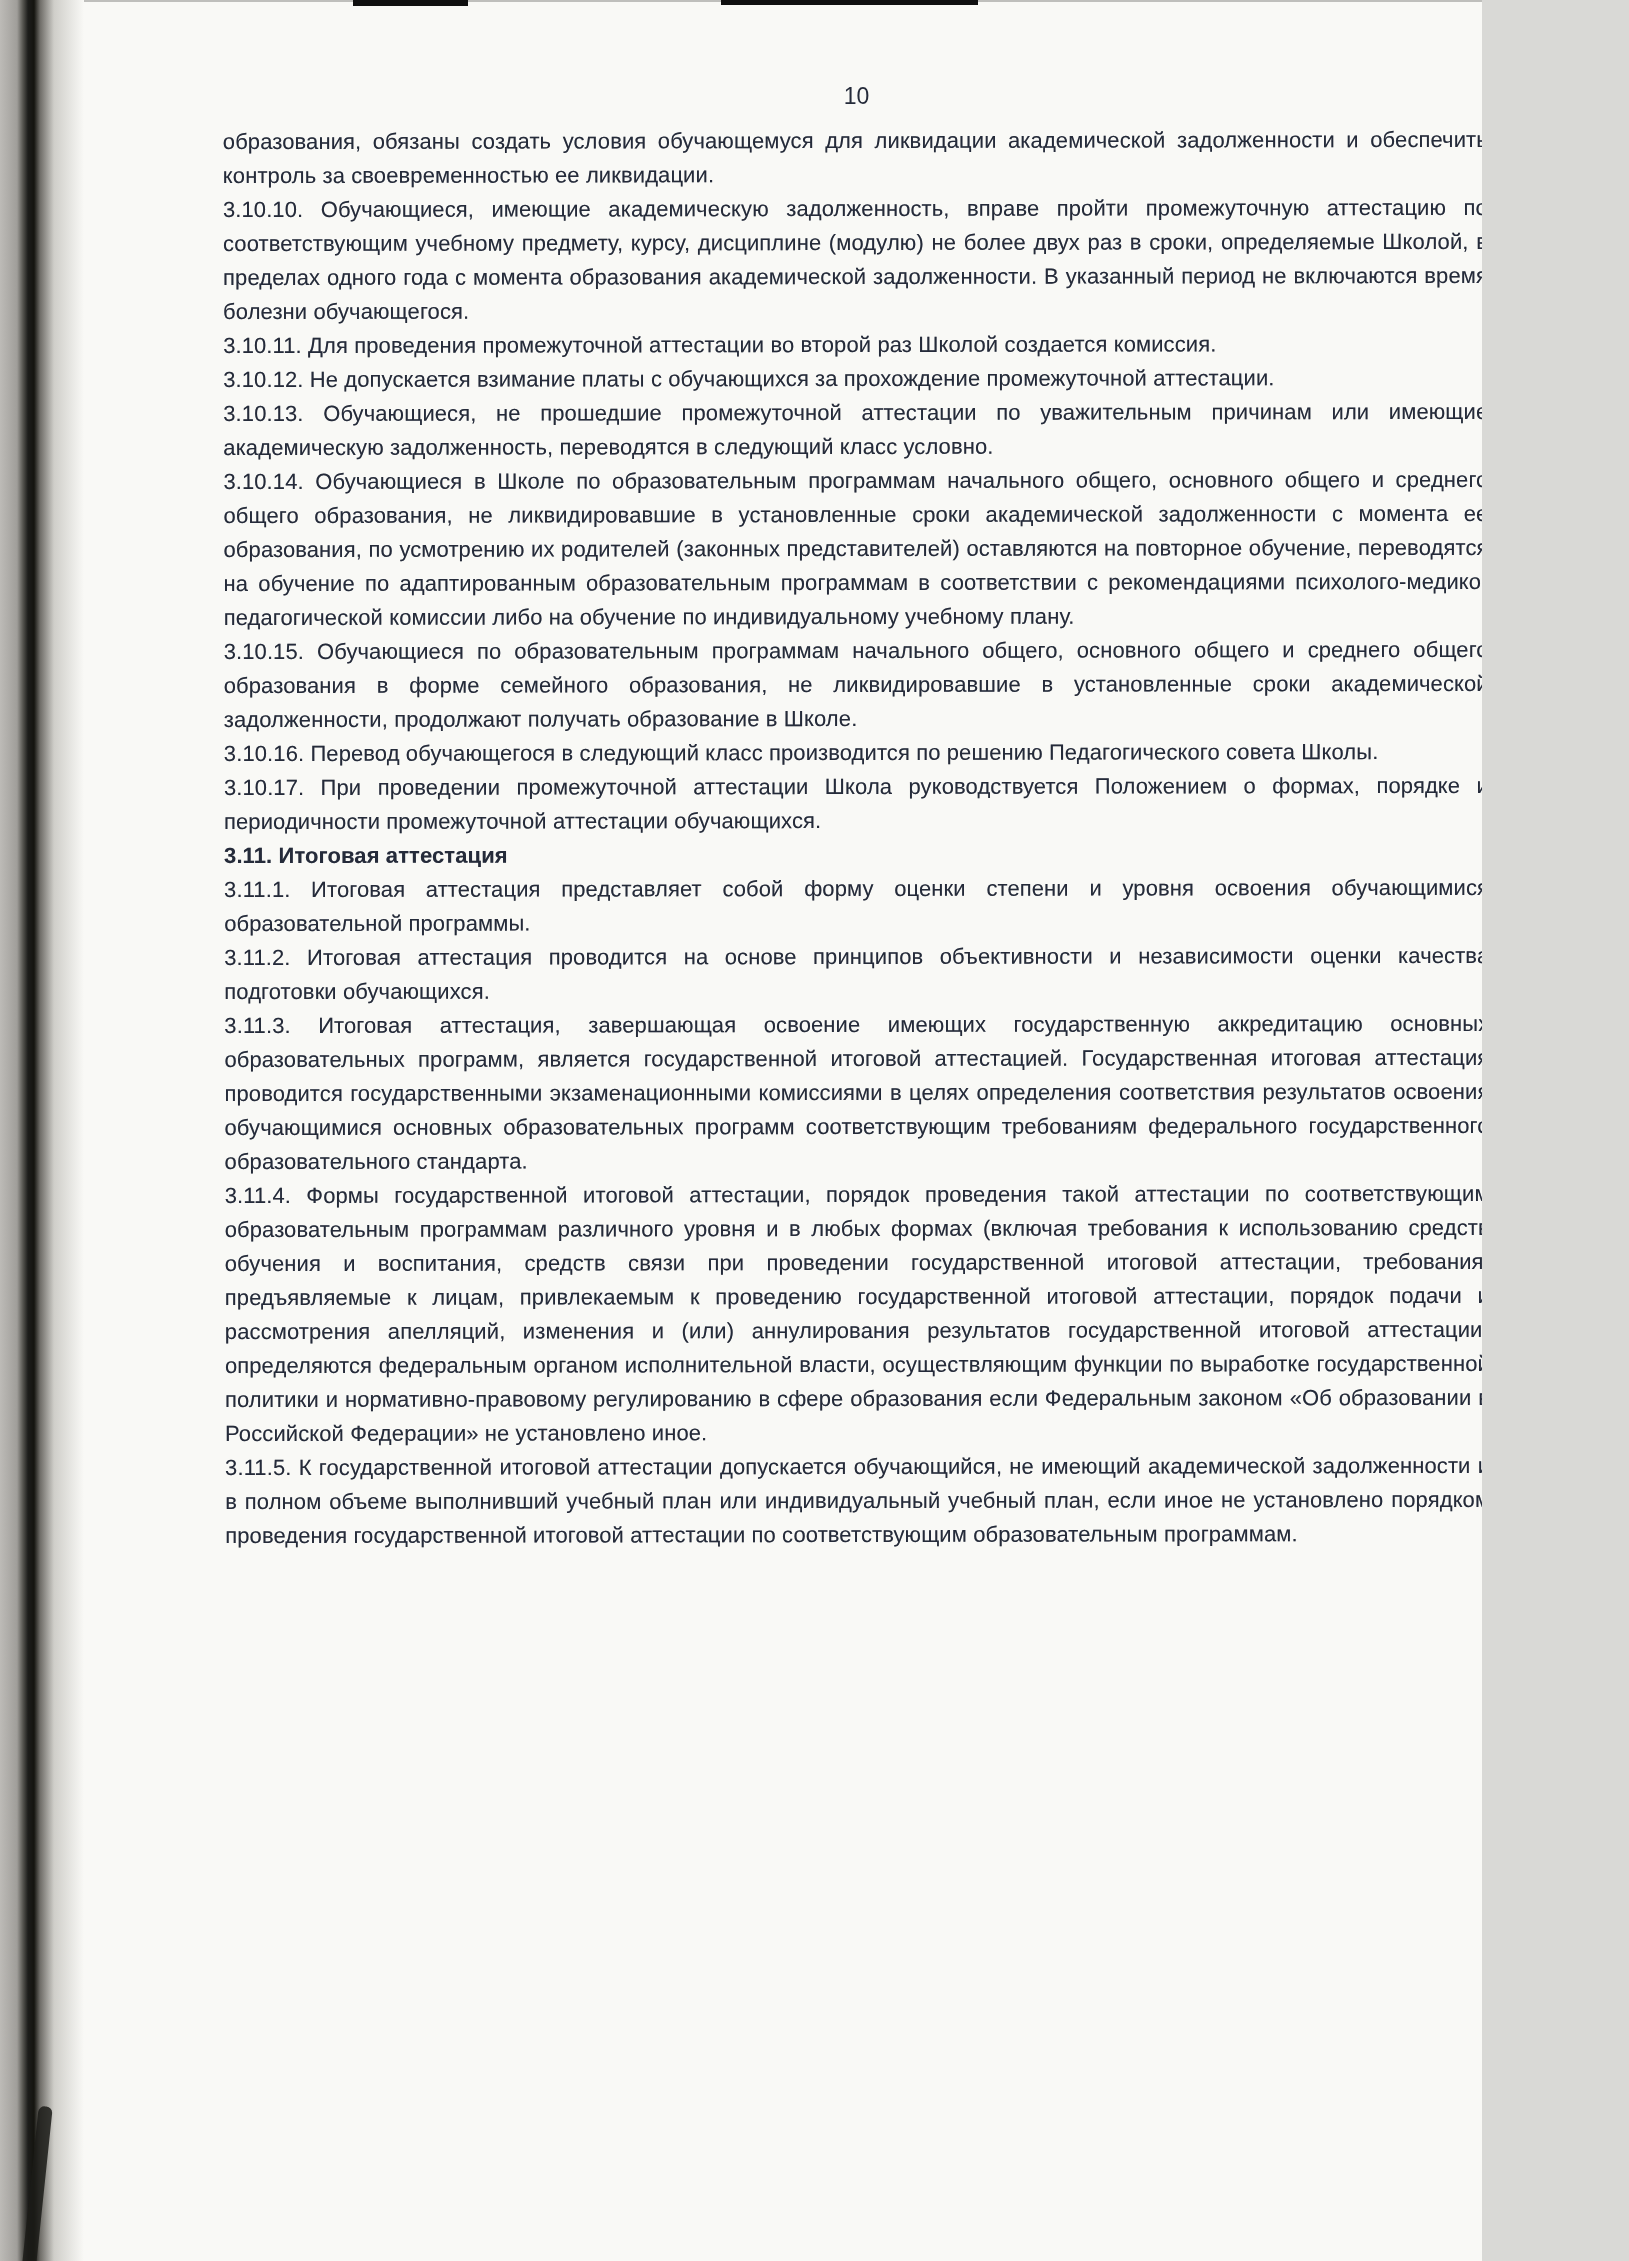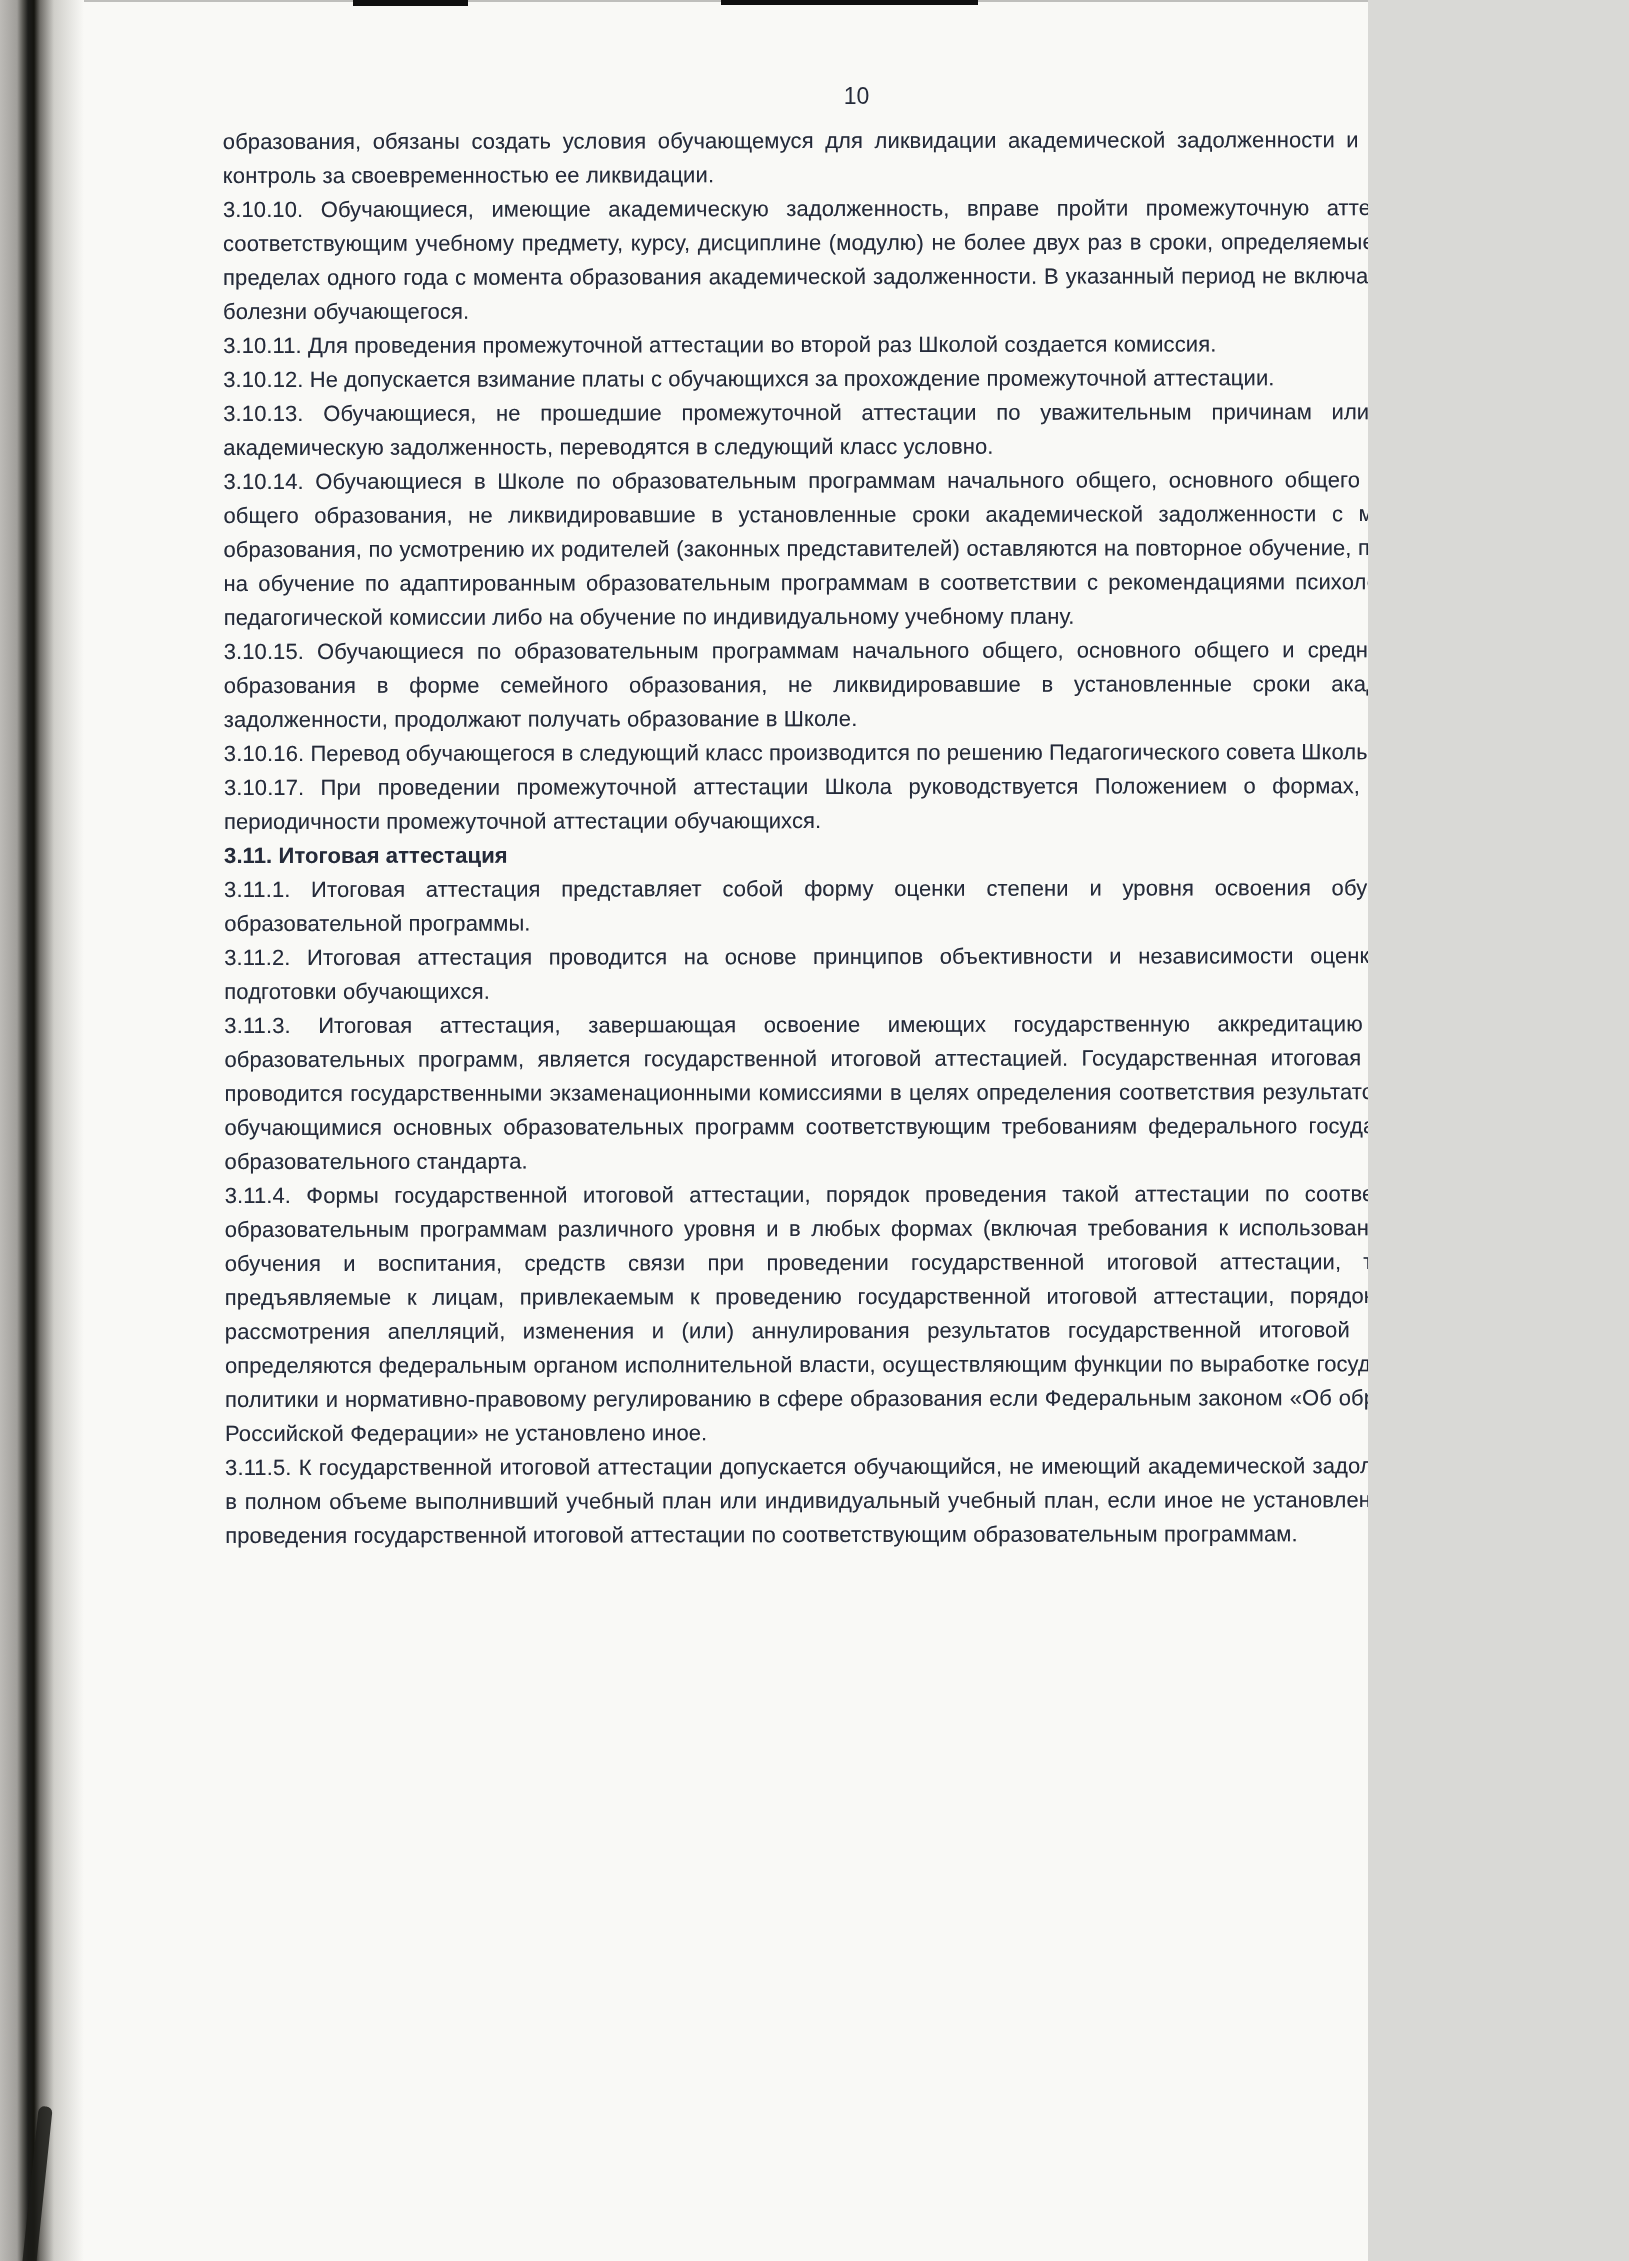--- a/index.html
+++ b/index.html
@@ -2,21 +2,21 @@
 <html style="font-size:10.3px"><head>
 <meta charset="utf-8">
 <style>
   html, body {
     margin: 0;
     padding: 0;
     background: #d9d9d6;
   }
   .scan-page {
     position: relative;
-    width: 1368px;
+    width: 1482px;
     height: 2261px;
     background: #f9f9f6;
     overflow: hidden;
     font-family: "Liberation Sans", sans-serif;
   }
   
   .binding-shadow {
     position: absolute;
     left: 0; top: 0;
     width: 84px; height: 100%;

